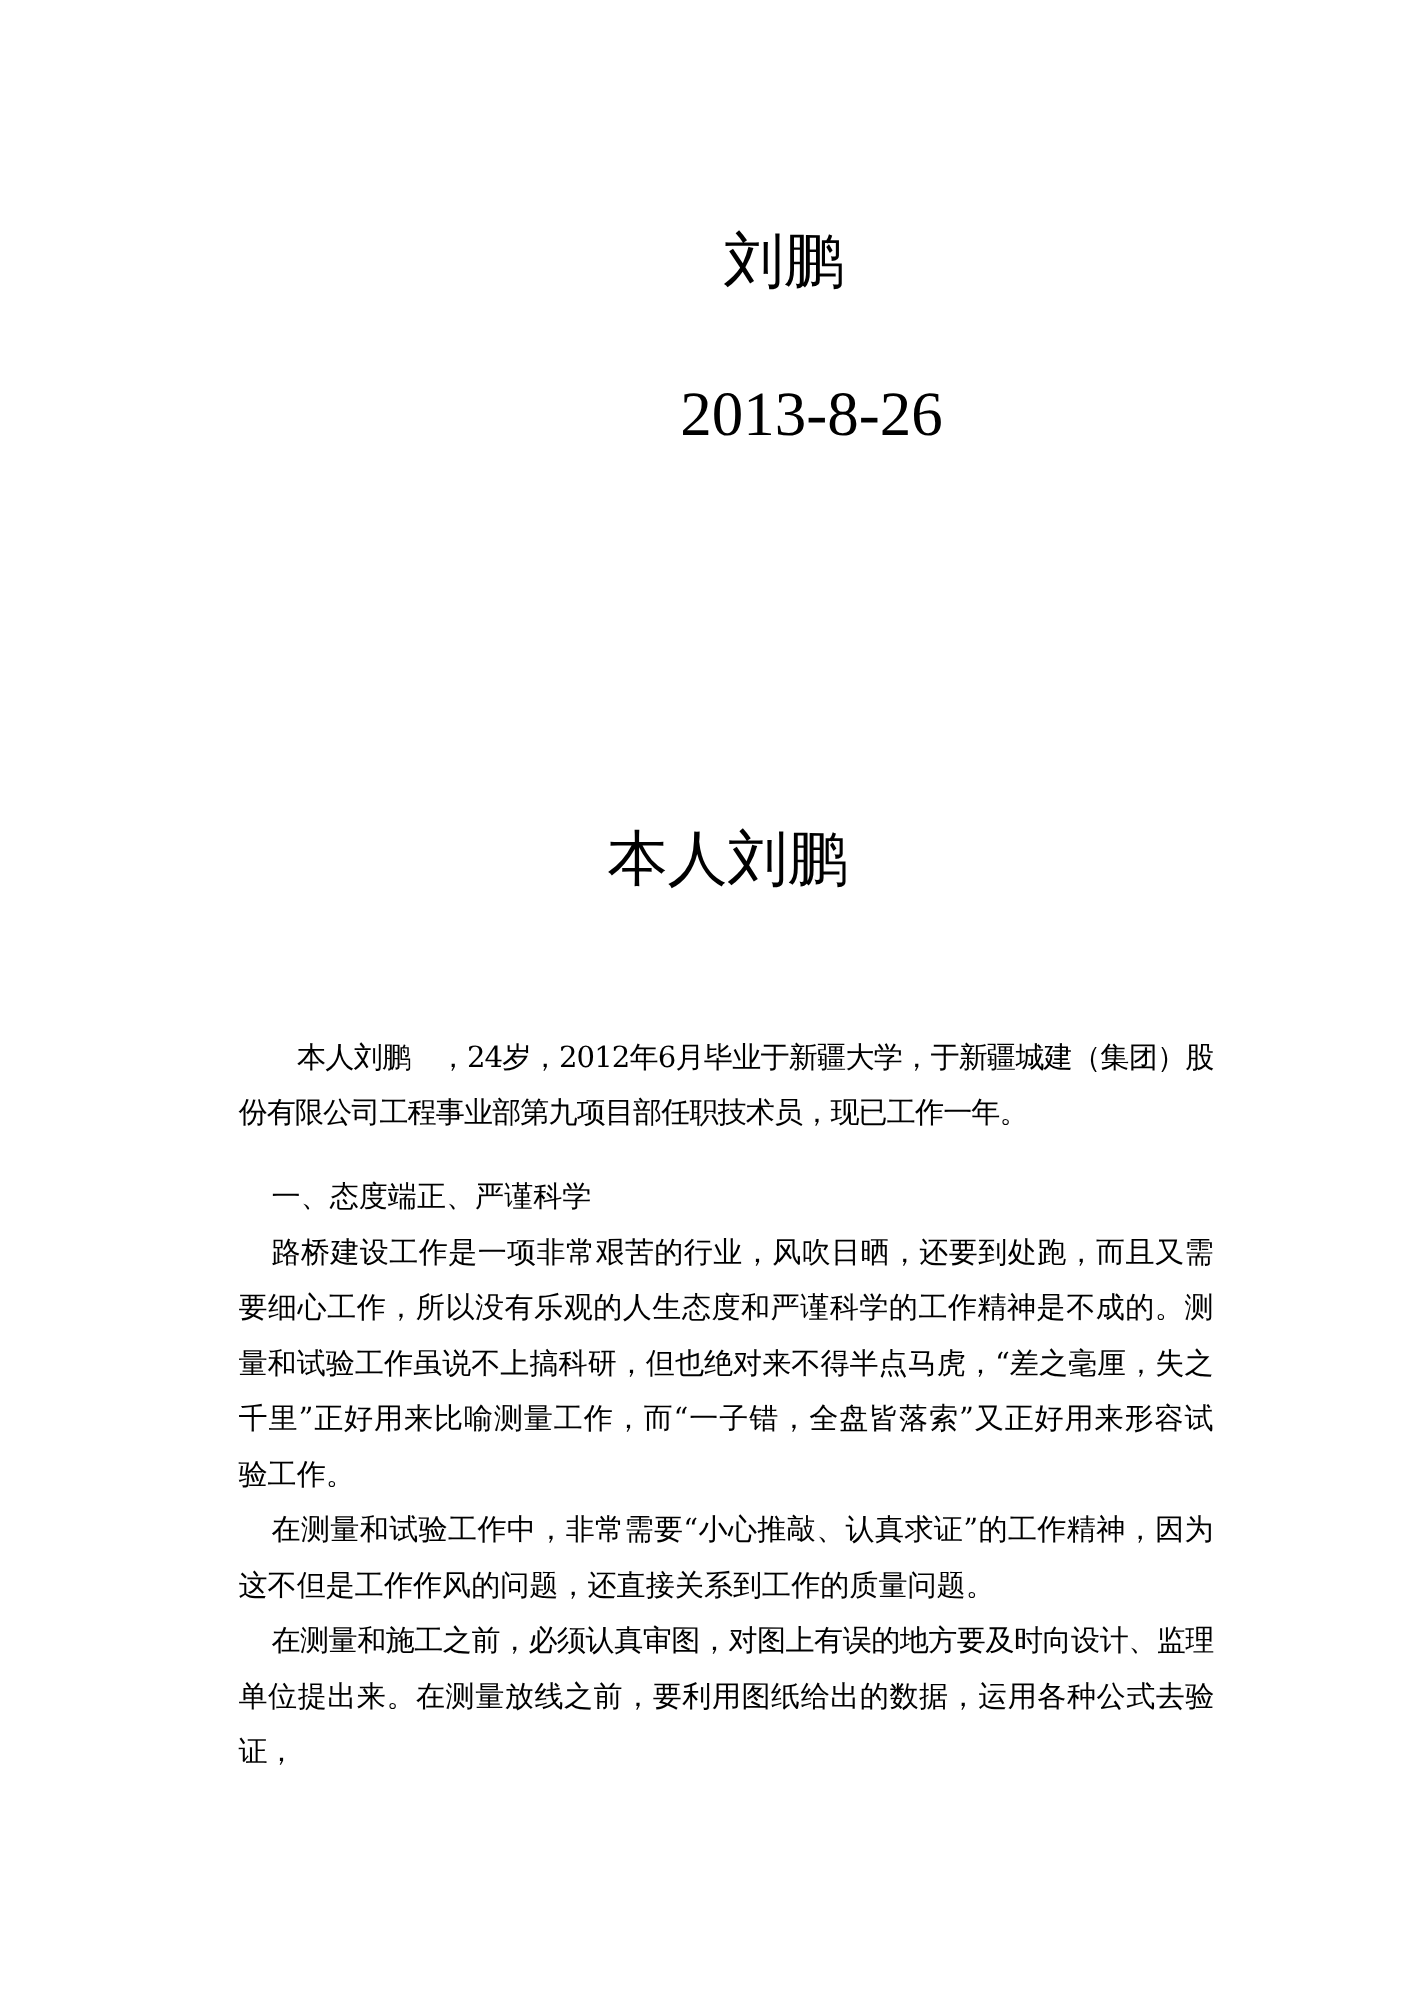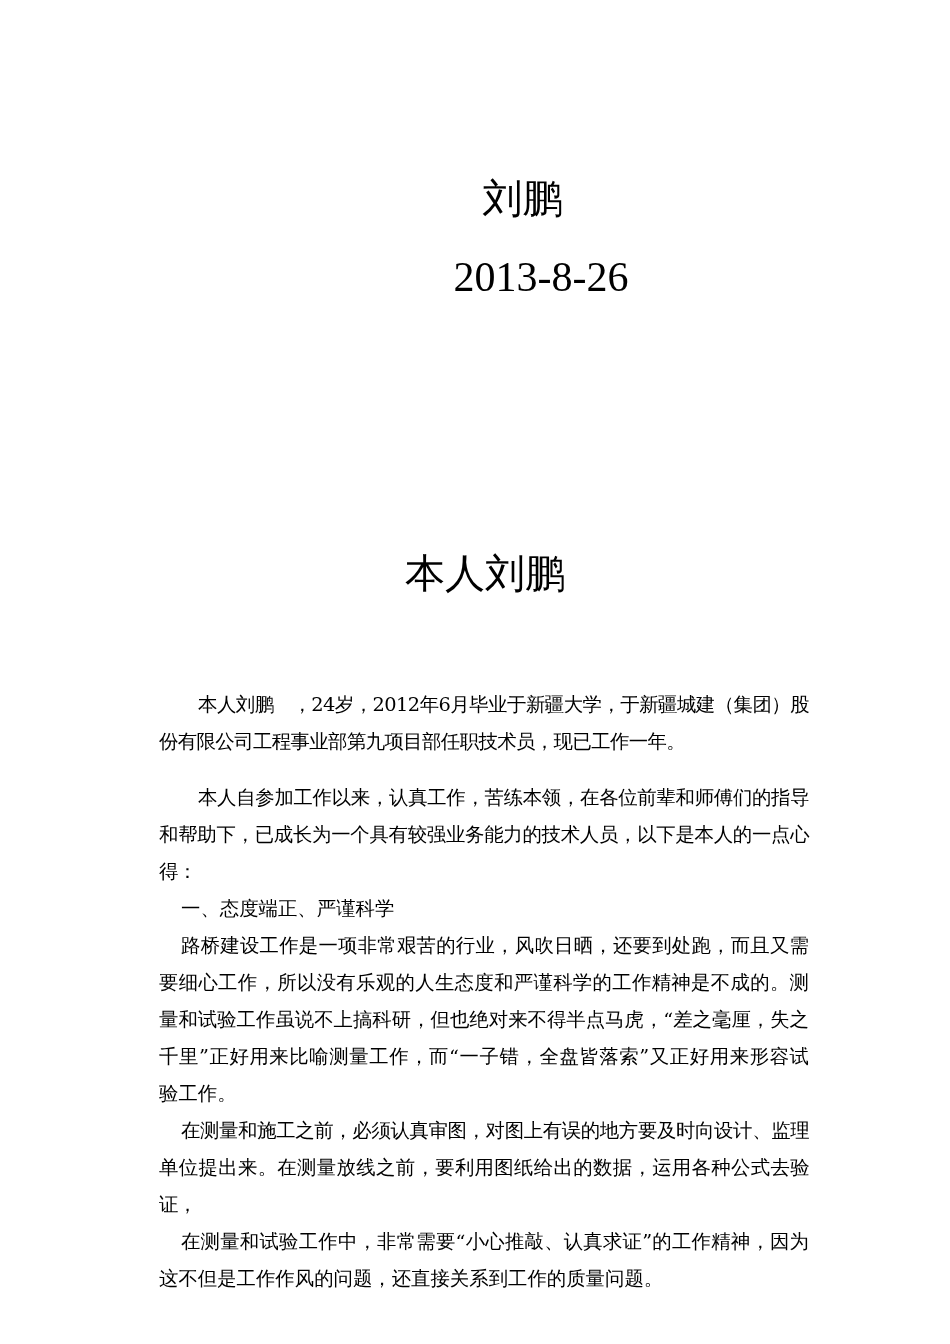--- a/index.html
+++ b/index.html
@@ -1,19 +1,19 @@
 <!DOCTYPE html>
 <html><head>
 <meta charset="utf-8">
 <style>
   html, body { margin:0; padding:0; background:#ffffff; }
   body { width:950px; height:1344px; position:relative; overflow:hidden;
          font-family:"DejaVu Serif","Liberation Serif",serif; color:#000; }
   .name { position:absolute; left:0; width:100%; top:150px; text-align:center;
-          font-size:40px; line-height:48px; padding-left:95px; box-sizing:border-box;margin-top:24px; }
+          font-size:40px; line-height:48px; padding-left:95px; box-sizing:border-box; }
   .date { position:absolute; left:12px; width:100%; top:252px; text-align:center;
           font-family:"Liberation Serif",serif; font-size:42px; line-height:50px;
           padding-left:108px; box-sizing:border-box; }
   .title { position:absolute; left:0; width:100%; top:548px; text-align:center;
            font-size:40px; line-height:50px; padding-left:20px; box-sizing:border-box; }
   .body { position:absolute; left:159px; width:650px; top:642px; font-size:19.4px;margin-top:44px; }
   .para { margin:0; line-height:37px; text-align:justify; text-align-last:left; }
   .indent2 { text-indent:39px; }
   .indent1 { text-indent:22px; }
   .gap { height:19px; }
@@ -23,18 +23,17 @@
 <body>
 
 <div class="name">刘鹏</div>
 <div class="date">2013-8-26</div>
 
 <div class="title">本人刘鹏</div>
 
 <div class="body">
   <p class="para indent2 tight">本人刘鹏　，24岁，2012年6月毕业于新疆大学，于新疆城建（集团）股份有限公司工程事业部第九项目部任职技术员，现已工作一年。</p>
   <div class="gap"></div>
-  <p class="para indent2 tight">本人自参加工作以来，认真工作，苦练本领，在各位前辈和师傅们的指导和帮助下，已成长为一个具有较强业务能力的技术人员，以下是本人的一点心得：</p>
   <p class="para indent1">一、态度端正、严谨科学</p>
   <p class="para indent1">路桥建设工作是一项非常艰苦的行业，风吹日晒，还要到处跑，而且又需要细心工作，所以没有乐观的人生态度和严谨科学的工作精神是不成的。测量和试验工作虽说不上搞科研，但也绝对来不得半点马虎，“差之毫厘，失之千里”正好用来比喻测量工作，而“一子错，全盘皆落索”又正好用来形容试验工作。</p>
+  <p class="para indent1">在测量和试验工作中，非常需要“小心推敲、认真求证”的工作精神，因为这不但是工作作风的问题，还直接关系到工作的质量问题。</p>
   <p class="para indent1 tight">在测量和施工之前，必须认真审图，对图上有误的地方要及时向设计、监理单位提出来。在测量放线之前，要利用图纸给出的数据，运用各种公式去验证，</p>
-  <p class="para indent1">在测量和试验工作中，非常需要“小心推敲、认真求证”的工作精神，因为这不但是工作作风的问题，还直接关系到工作的质量问题。</p>
 </div>
 
 </body></html>

